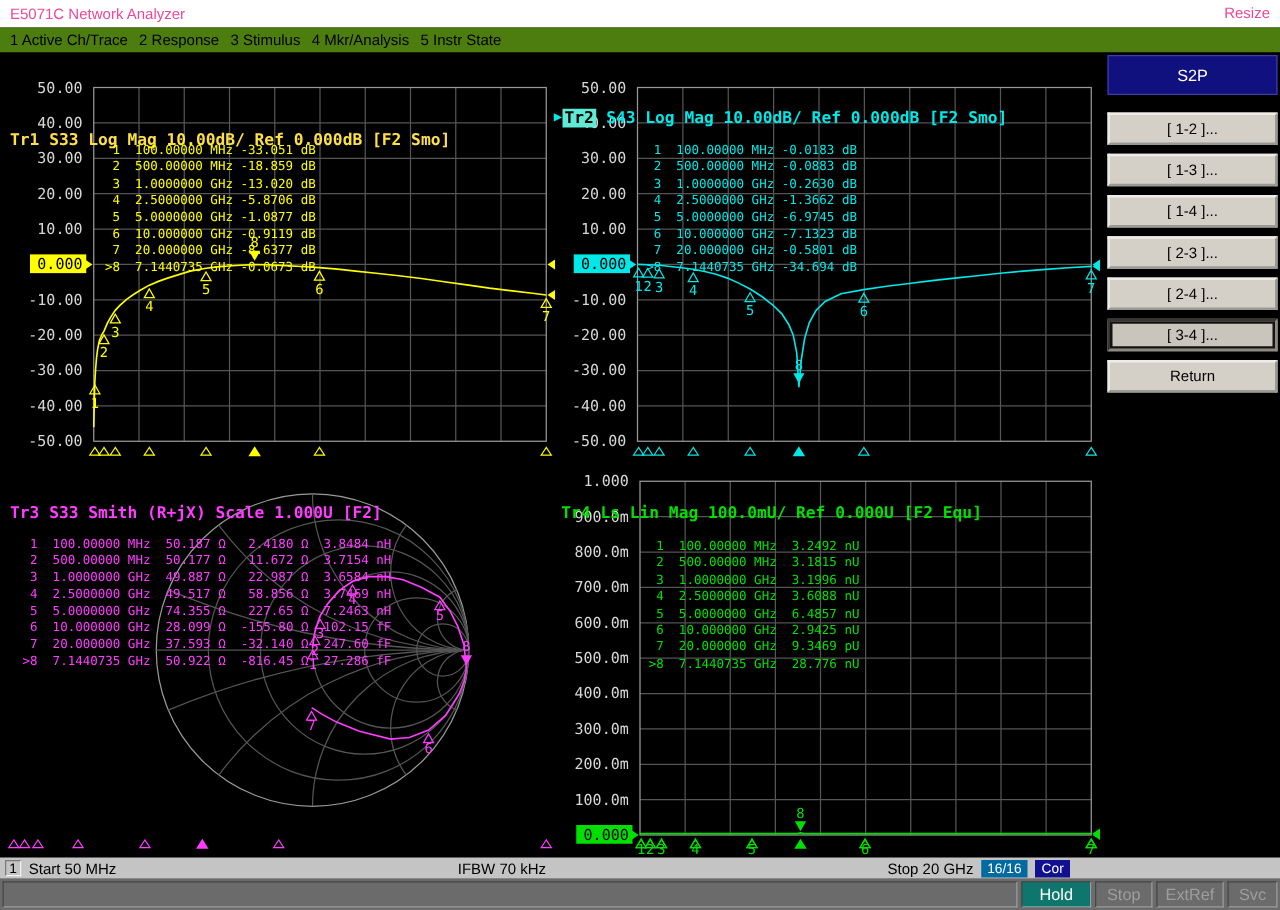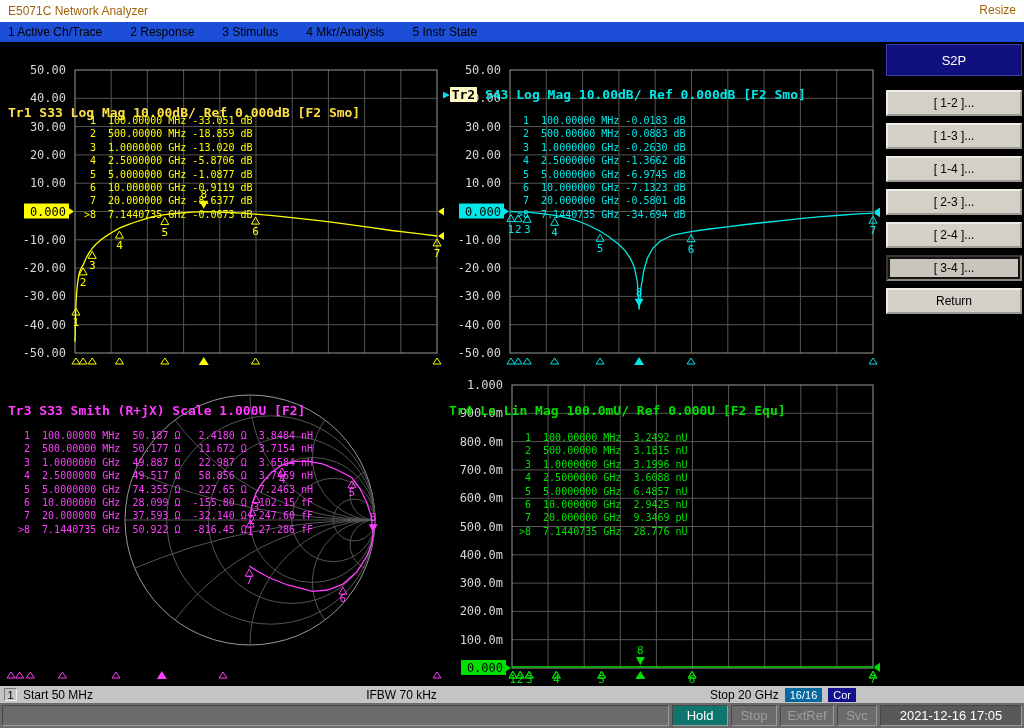--- a/index.html
+++ b/index.html
@@ -1,35 +1,35 @@
 <!DOCTYPE html>
 <html><head>
 <meta charset="utf-8">
 <style>
   html,body{margin:0;padding:0;background:#000;}
   #screen{position:relative;width:1024px;height:728px;background:#000;overflow:hidden;
           font-family:"Liberation Sans",sans-serif;}
 
   
   #titlebar{position:absolute;left:0;top:0;width:1024px;height:22px;background:#ffffff;
-            color:#a16207;font-size:12px;line-height:22px;padding-left:8px;box-sizing:border-box;}
-  #menubar{position:absolute;left:0;top:22px;width:1024px;height:20px;background:#1d4ed8;
-           display:flex;align-items:center;gap:28px;padding-left:8px;box-sizing:border-box;
+            color:#ec4899;font-size:12px;line-height:22px;padding-left:8px;box-sizing:border-box;}
+  #menubar{position:absolute;left:0;top:22px;width:1024px;height:20px;background:#4d7c0f;
+           display:flex;align-items:center;gap:9px;padding-left:8px;box-sizing:border-box;
            font-size:12px;color:#000;}
   .menu-item{cursor:default;white-space:nowrap;}
   #resize-label{position:absolute;right:8px;top:0;line-height:20px;}
 
   
   #main{position:absolute;left:0;top:42px;width:884px;height:536px;background:#000;}
   #chart-svg{position:absolute;left:0;top:0;}
   .ctitle{position:absolute;height:15px;font-family:"DejaVu Sans Mono",monospace;
           font-size:13px;font-weight:bold;white-space:pre;}
   .mtable{position:absolute;font-family:"DejaVu Sans Mono",monospace;font-size:10px;
           line-height:13.4px;white-space:pre;}
-  .tr2-inv{background:#fef9c3;color:#000;padding:0 2px;}
+  .tr2-inv{background:#5eead4;color:#000;padding:0 2px;}
   .tr2-arrow{color:#00e8e8;font-size:11px;vertical-align:1px;}
 
   
   #softkeys{position:absolute;left:884px;top:42px;width:140px;height:644px;background:#000;}
   .sk-header{margin:2px 2px 0 2px;height:32px;background:#10107e;border:1px solid #3c3caa;
              color:#fff;font-size:13px;text-align:center;line-height:32px;box-sizing:border-box;}
   .sk-btn{width:136px;height:26px;margin:7px 2px 0 2px;background:#d4d0c8;color:#000;
           border:2px outset #efece5;box-sizing:border-box;font-size:12px;
           display:flex;align-items:center;justify-content:center;cursor:default;text-align:center;}
   .sk-btn.first{margin-top:14px;}
@@ -339,16 +339,15 @@
       <span id="sb-cor" class="sb-badge">Cor</span>
     </span>
   </div>
 
   <div id="bottombar">
     <span class="seg seg-empty"></span>
     <span class="seg seg-hold">Hold</span>
     <span class="seg seg-stop">Stop</span>
     <span class="seg seg-extref">ExtRef</span>
     <span class="seg seg-svc">Svc</span>
-    <span class="seg seg-dt">2021-12-16 17:05</span>
   </div>
 
 </div>
 
 </body></html>

